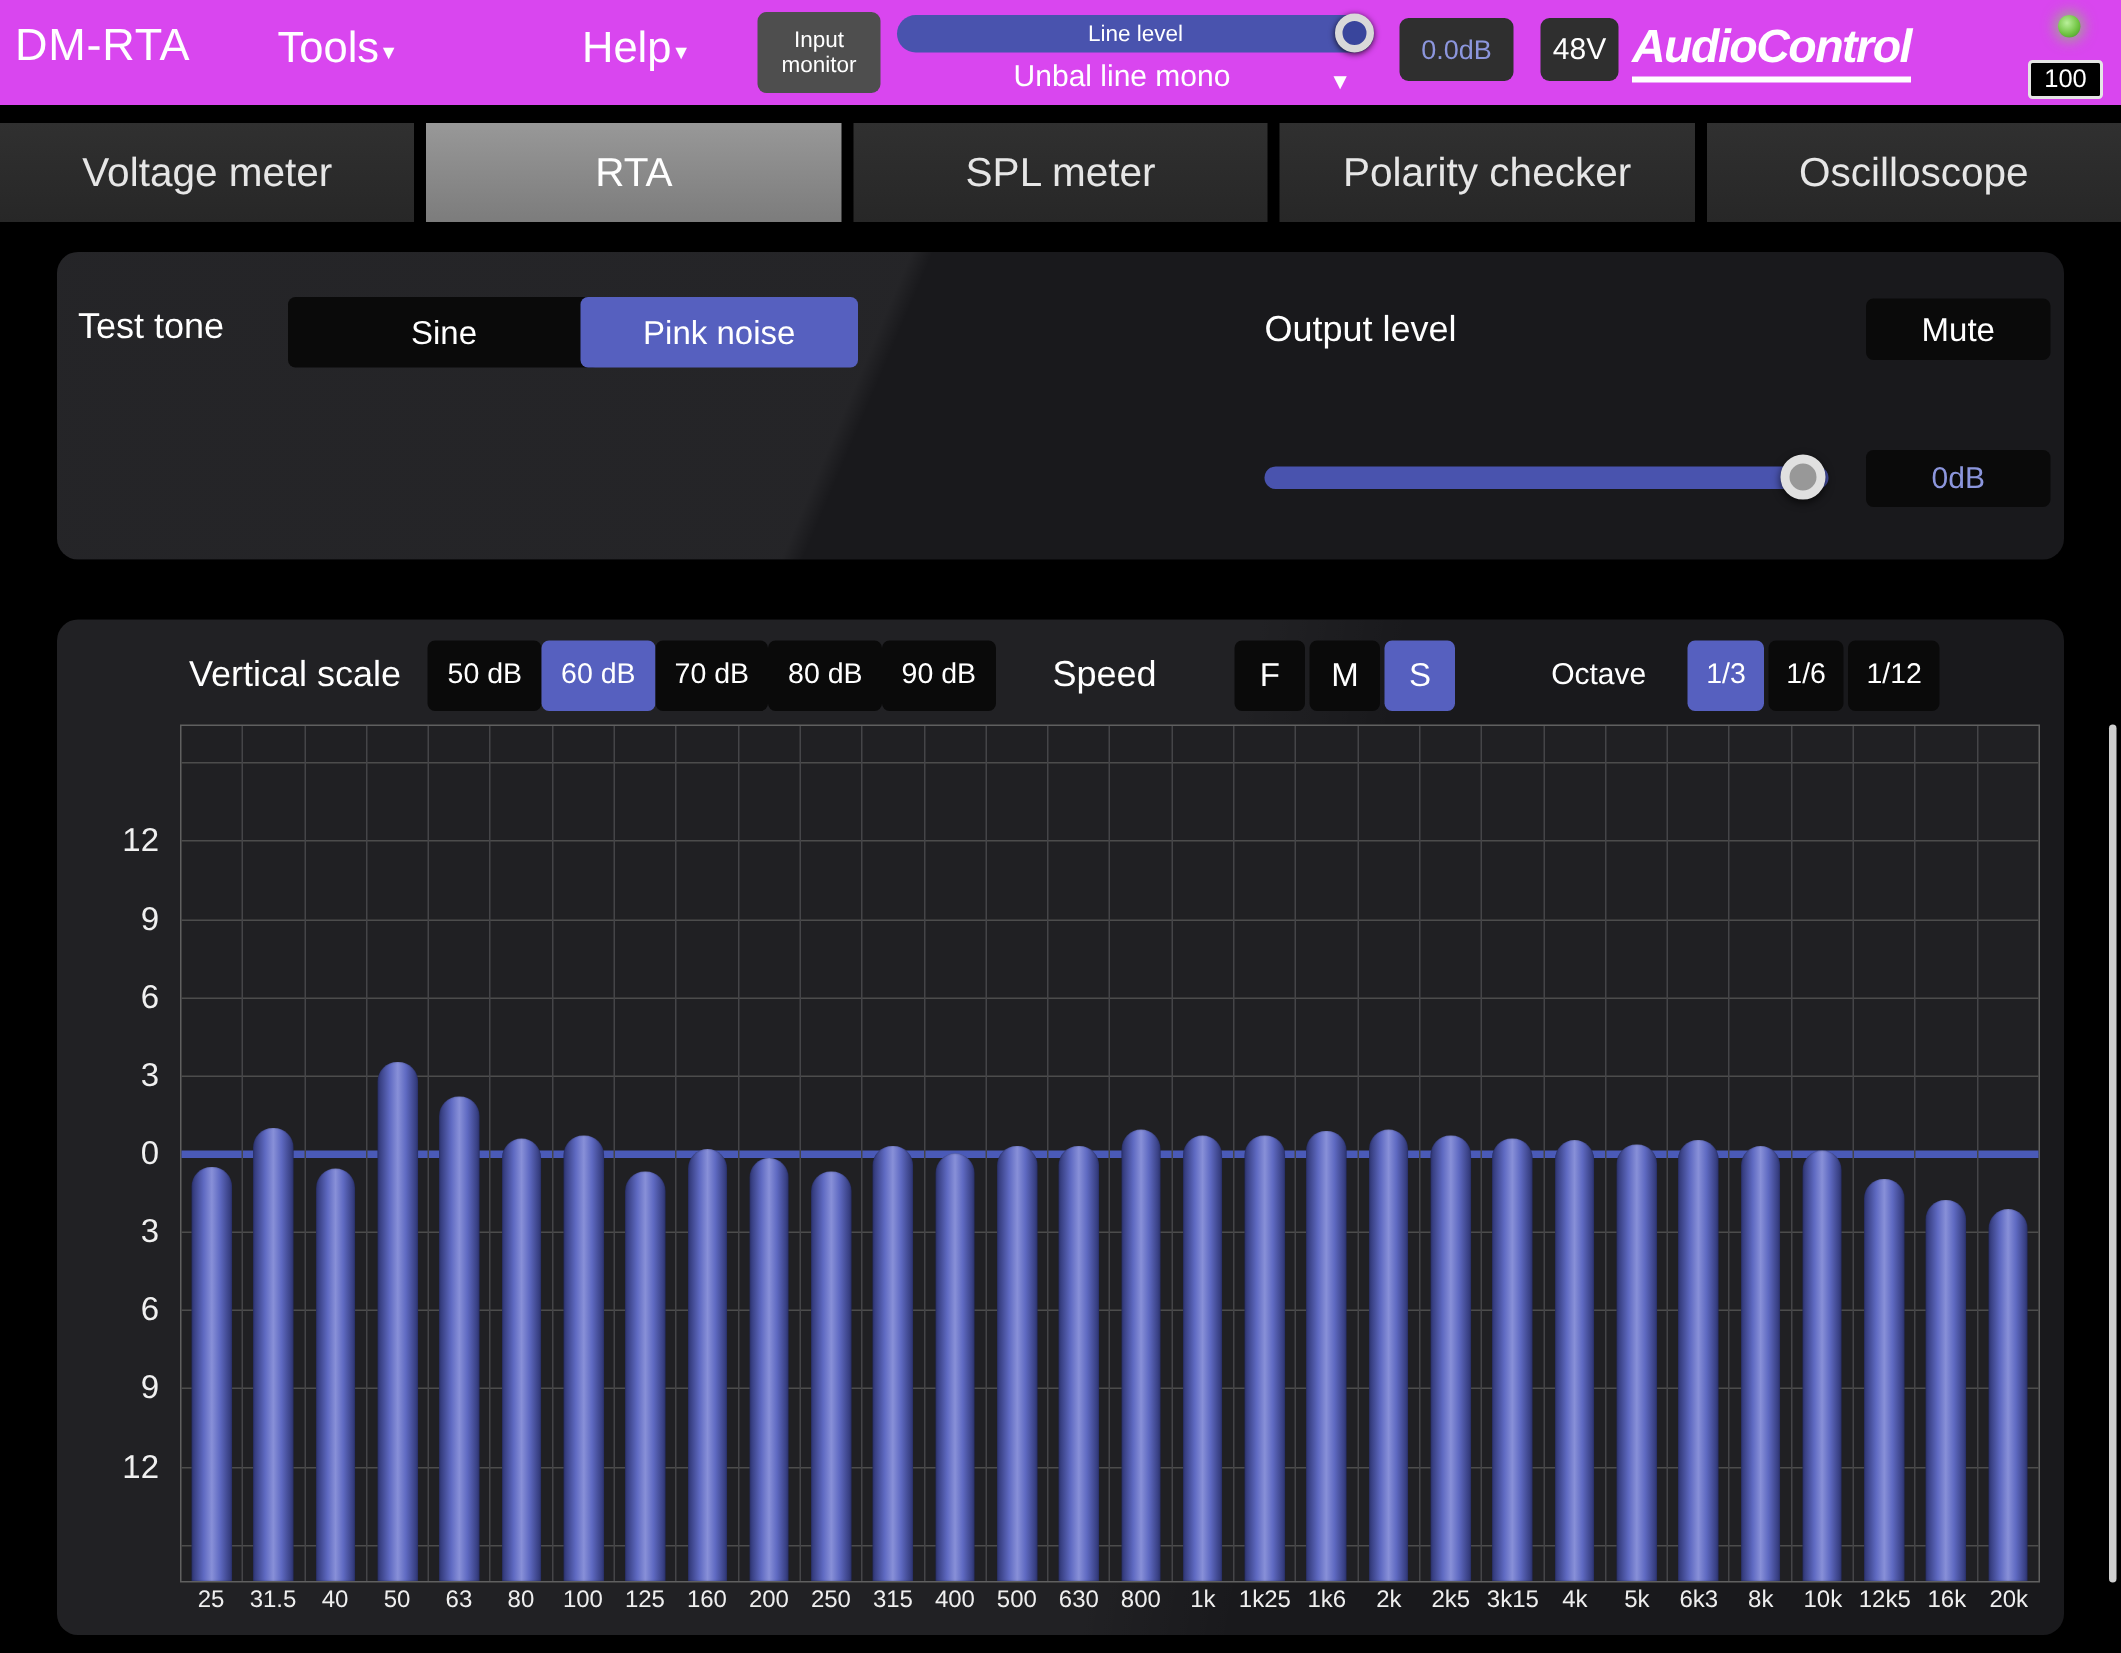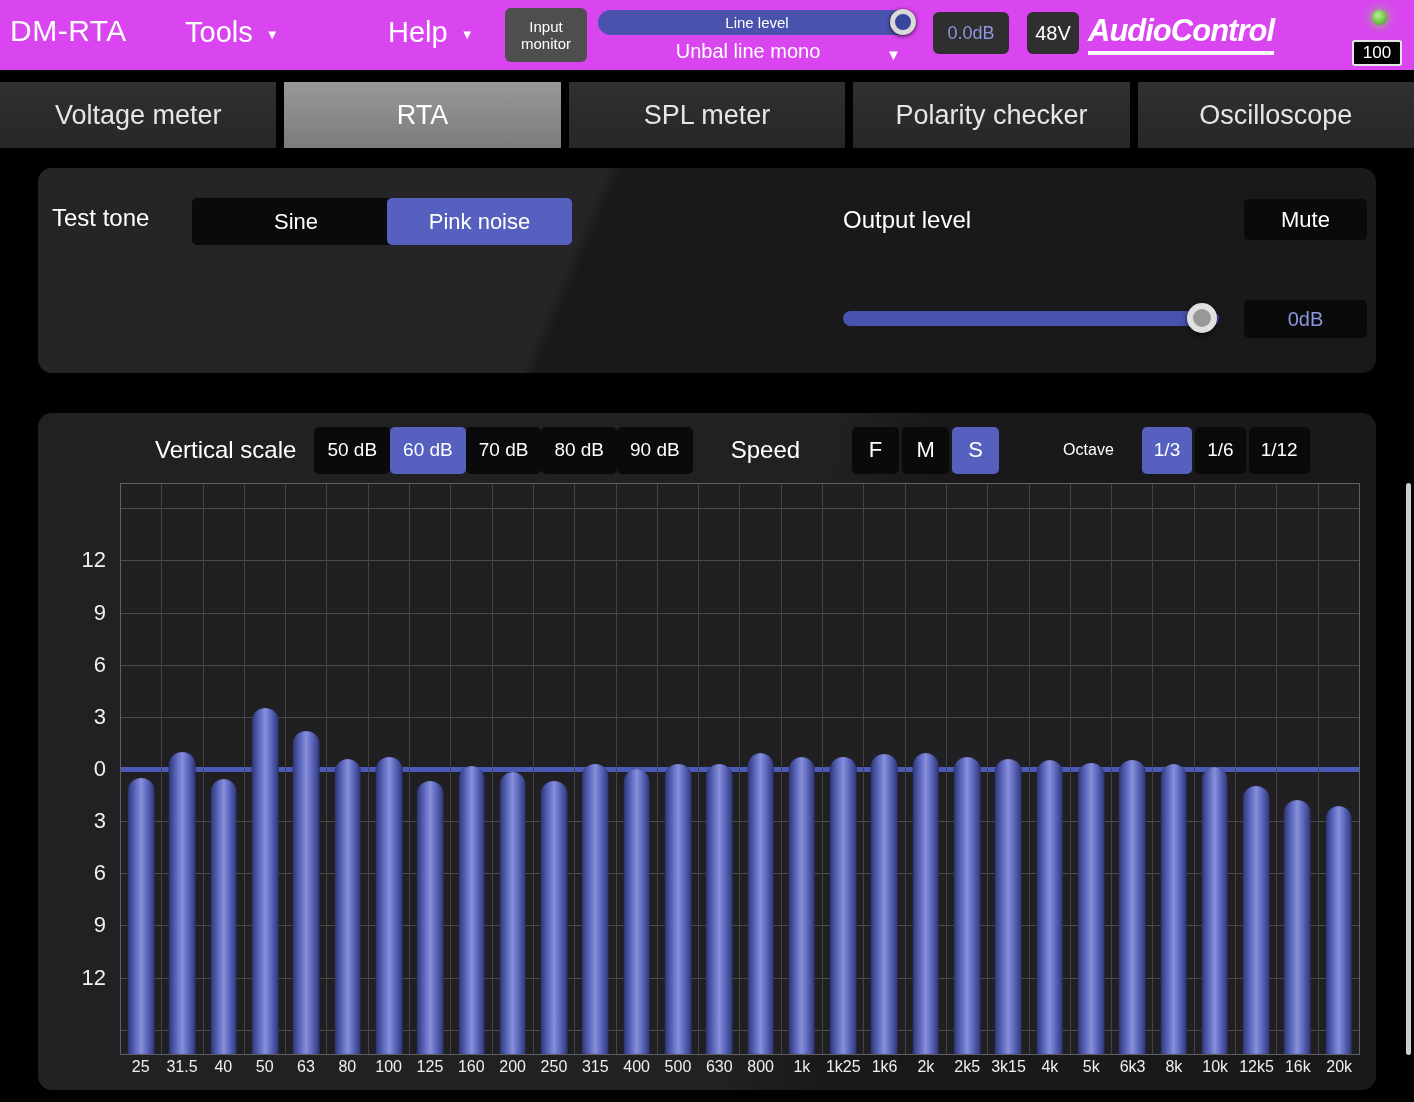--- a/index.html
+++ b/index.html
@@ -5,21 +5,21 @@
   * { box-sizing: border-box; margin: 0; padding: 0; }
   html,body { background:#000; }
   body {
     width:1414px; height:1102px; position:relative; overflow:hidden;
     font-family:"Liberation Sans", sans-serif; color:#fff;
   }
 
   
   .topbar { position:absolute; top:0; left:0; width:1414px; height:70px; background:#d946ef; }
   .app-title { position:absolute; left:10px; top:14px; font-size:30px; letter-spacing:0.5px; }
-  .menu { position:absolute; top:16px; font-size:29px; display:flex; align-items:center; gap:13px; cursor:default; }
+  .menu { position:absolute; top:16px; font-size:29px; display:flex; align-items:center; cursor:default; }
   .menu .chev { font-size:13px; margin-top:4px; }
   .menu-tools { left:185px; }
   .menu-help { left:388px;justify-content:space-between; }
   .input-monitor {
     position:absolute; left:505px; top:8px; width:82px; height:54px;
     background:#4e4e4e; border-radius:6px; display:flex; flex-direction:column;
     align-items:center; justify-content:center; font-size:15px; line-height:1.15; color:#fff;
   }
   .line-level-group { position:absolute; left:598px; top:0; width:318px; height:70px; }
   .line-level-track {
@@ -84,28 +84,28 @@
   .tt-output-label { position:absolute; left:805px; top:38px; font-size:24px; }
   .tt-mute { position:absolute; left:1206px; top:31px; width:123px; height:41px; font-size:22px; }
   .tt-track { position:absolute; left:805px; top:143px; width:376px; height:15px; border-radius:8px; background:#4953ae; }
   .tt-knob {
     position:absolute; left:1149px; top:135px; width:30px; height:30px; border-radius:50%;
     background:#989898; border:6px solid #e0e0e0; box-shadow:0 2px 6px rgba(0,0,0,.7);
   }
   .tt-0db { position:absolute; left:1206px; top:132px; width:123px; height:38px; font-size:20px; color:#8c96dd; }
 
   
-  .rta-controls { position:absolute; left:13px; top:12px; right:0; height:50px; display:flex; align-items:center;padding-left:17px; }
+  .rta-controls { position:absolute; left:1px; top:12px; right:0; height:50px; display:flex; align-items:center; }
   .rta-controls .vs-label { margin-left:87px; font-size:24px; }
   .scale-group { display:flex; gap:0; margin-left:18px; }
   .scale-group .btn { height:47px; padding:0 13px; font-size:19px; }
   .speed-label { margin-left:38px; font-size:24px; }
   .speed-group { display:flex; gap:3px; margin-left:52px; }
   .speed-group .btn { width:47px; height:47px; font-size:22px; }
-  .octave-label { margin-left:64px; font-size:16px; }
+  .octave-label { margin-left:64px; font-size:20px; }
   .octave-group { display:flex; gap:3px; margin-left:28px; }
   .octave-group .btn { height:47px; padding:0 12px; font-size:19px; }
 
   
   .y-axis { position:absolute; left:0; top:70px; width:82px; height:572px; }
   .ylab { position:absolute; right:14px; width:40px; text-align:right; font-size:22px; color:#f0f0f0; }
   .rta-chart {
     position:absolute; left:82px; top:70px; width:1240px; height:572px;
     background:#202023; border:1px solid #606060;
   }

